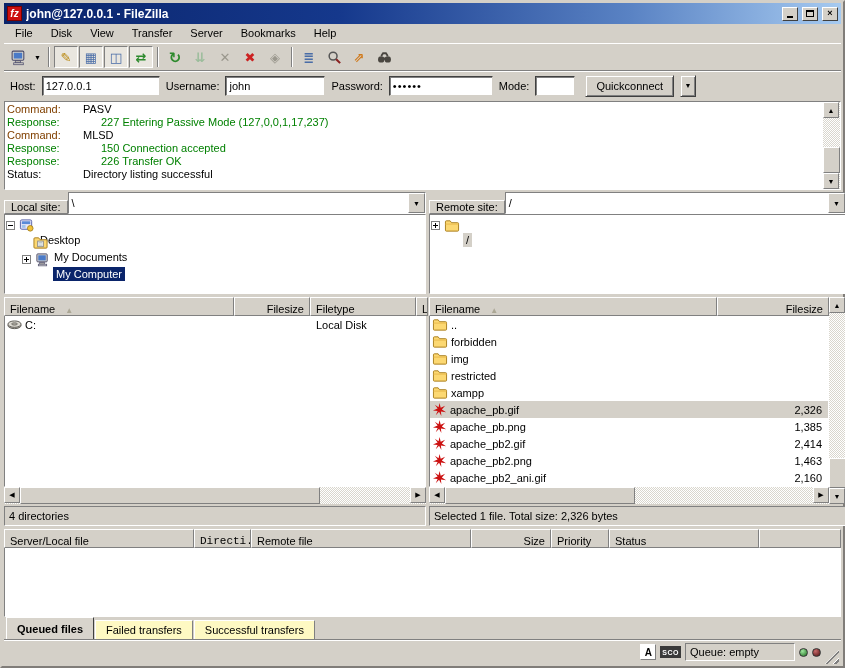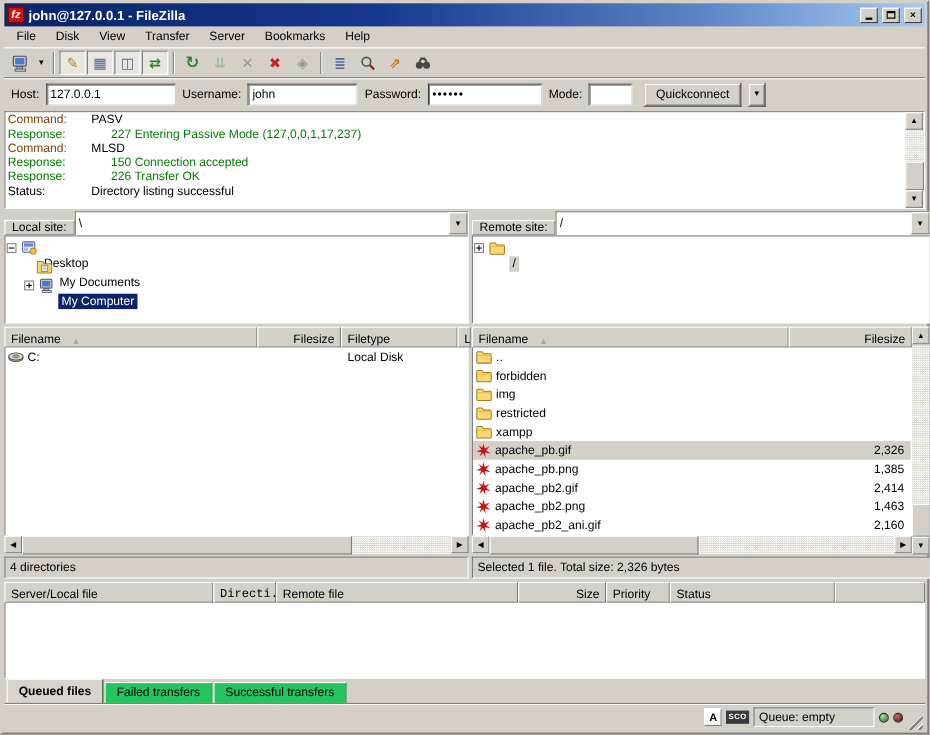--- a/index.html
+++ b/index.html
@@ -114,21 +114,21 @@
 
   
   .queuehead { display:flex; height:19px; flex:0 0 19px; margin-top:3px; }
   .qw-1 { width:190px; flex:0 0 190px; } .qw-2 { width:57px; flex:0 0 57px;font-family:Liberation Mono, monospace; } .qw-3 { width:220px; flex:0 0 220px; }
   .qw-4 { width:80px; flex:0 0 80px; } .qw-5 { width:58px; flex:0 0 58px; } .qw-6 { width:150px; flex:0 0 150px; }
   .qw-7 { flex:1; min-width:0; }
   .queuebody { flex:1; background:#fff; }
 
   
   .tabs { height:22px; flex:0 0 22px; display:flex; align-items:flex-end; padding-left:2px; gap:1px; }
-  .tab { height:19px; display:flex; align-items:center; padding:0 10px; background:#22c55e; border:1px solid; border-color:#fff #808080 #d4d0c8 #fff; border-bottom:none; }
+  .tab { height:19px; display:flex; align-items:center; padding:0 10px; background:#fef9c3; border:1px solid; border-color:#fff #808080 #d4d0c8 #fff; border-bottom:none; }
   .tab.active { height:22px; font-weight:bold; background:#d8d4cc; border-color:#fff #404040 transparent #fff; }
 
   
   .statusbar { height:25px; flex:0 0 25px; display:flex; align-items:center; justify-content:flex-end; gap:4px; padding:0 2px; border-top:1px solid #808080; box-shadow:0 1px 0 #fff inset; }
   .ascii-ind { width:16px; height:16px; background:#fff; display:flex; align-items:center; justify-content:center; font-weight:bold; font-size:10px; }
   .sco-badge { height:12px; padding:0 2px; background:#3a3a3a; color:#fff; font-size:7px; font-weight:bold; display:flex; align-items:center; letter-spacing:0.5px; }
   .queuebox { width:110px; height:18px; display:flex; align-items:center; padding:0 4px; background:#d4d0c8; }
   .led { width:9px; height:9px; border-radius:50%; border:1px solid #333; }
   .led.green { background:radial-gradient(circle at 35% 30%,#9fe89f,#1d6b1d); }
   .led.red { background:radial-gradient(circle at 35% 30%,#c96a6a,#4d1212); }

